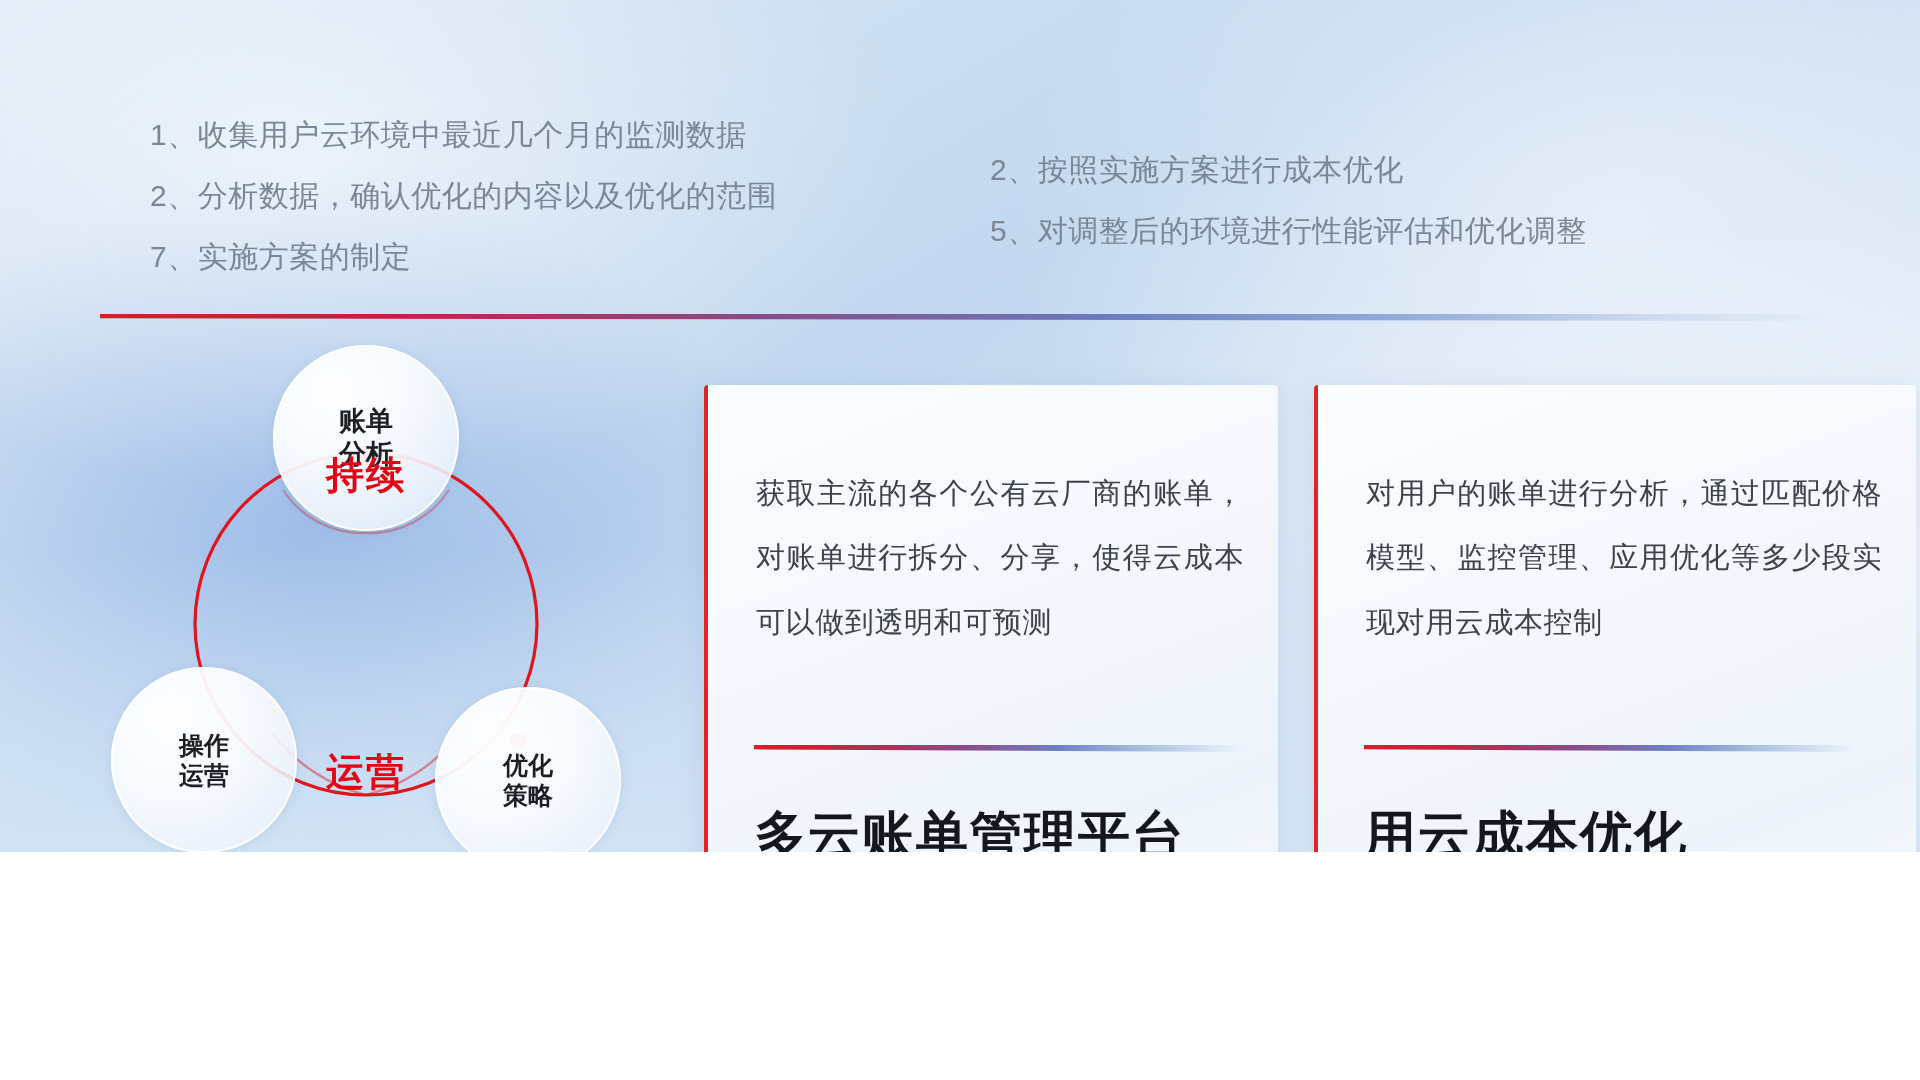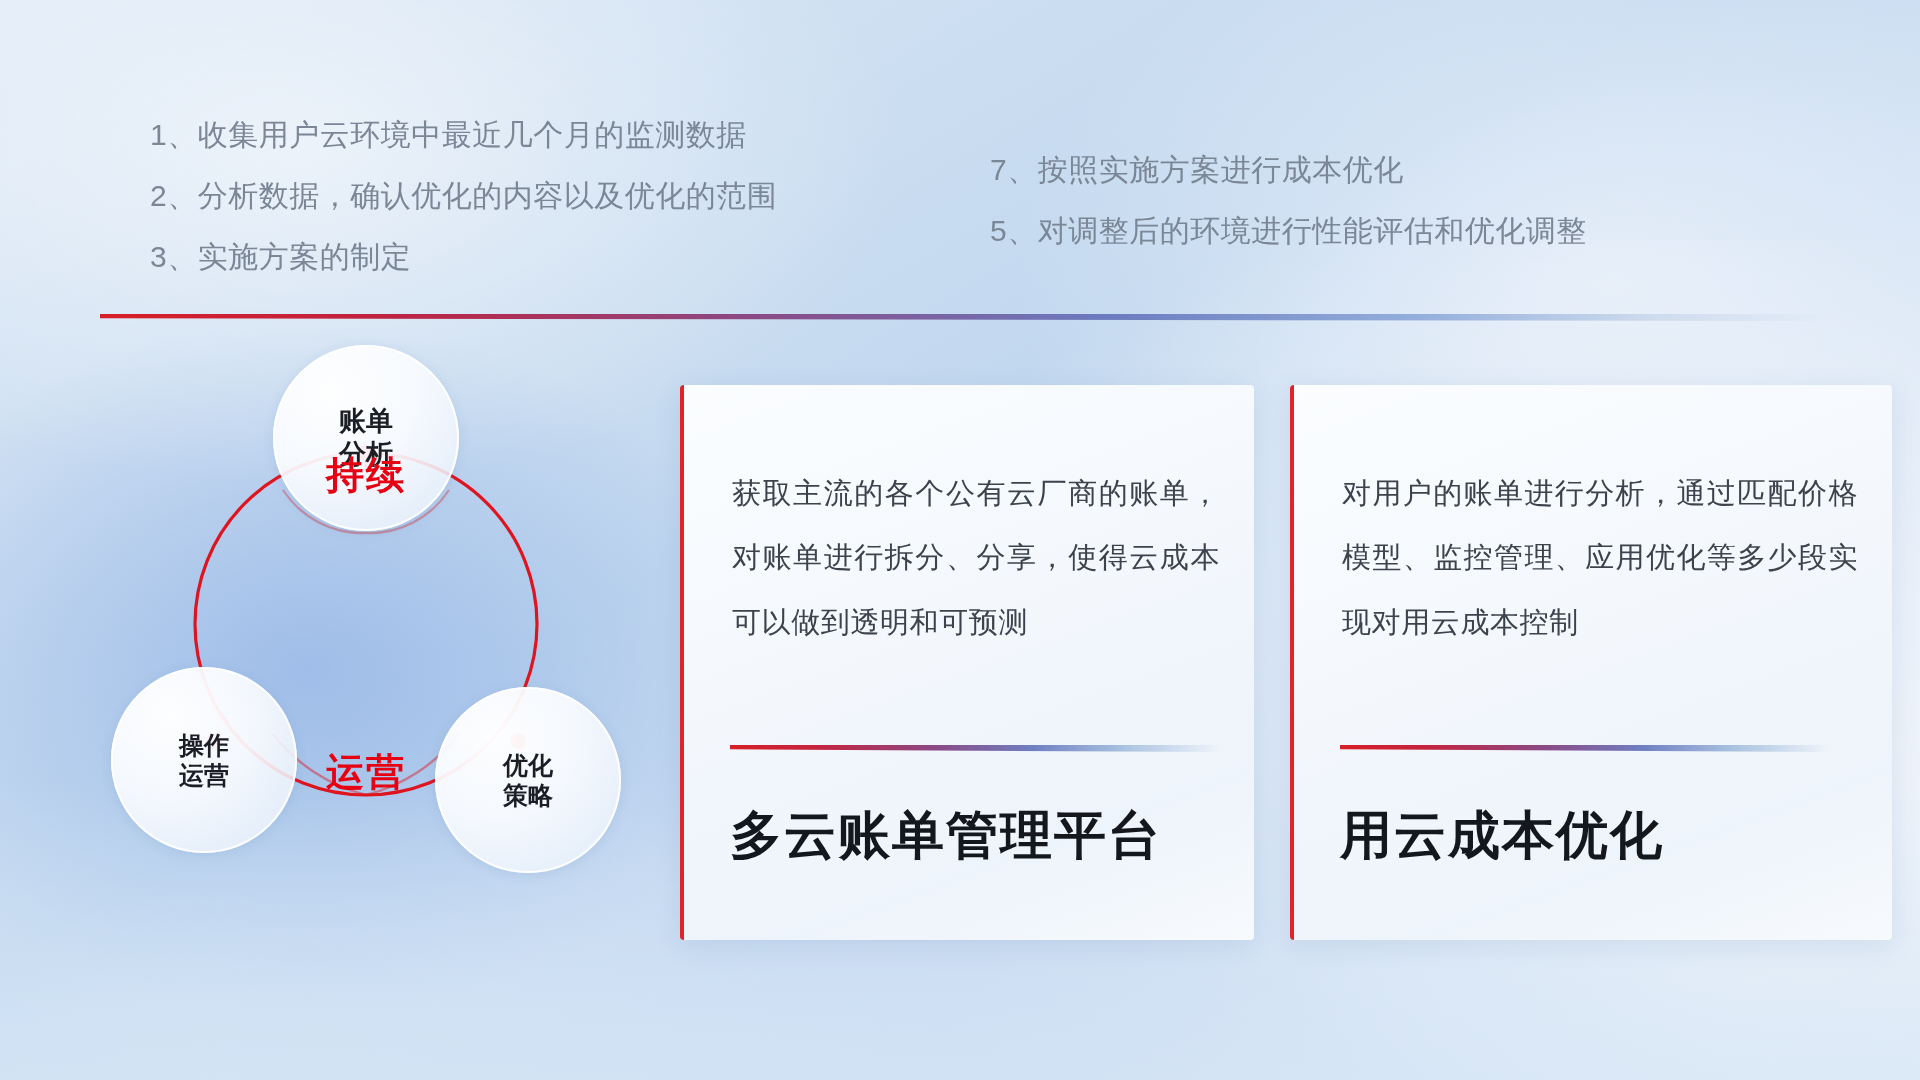--- a/index.html
+++ b/index.html
@@ -7,21 +7,21 @@
     padding: 0;
     width: 1920px;
     height: 1080px;
     overflow: hidden;
     font-family: "Liberation Sans", "DejaVu Sans", sans-serif;
   }
 
   #slide {
     position: relative;
     width: 1920px;
-    height: 1080px;
+    height: 852px;
     overflow: hidden;
     background:
       radial-gradient(ellipse 760px 560px at 16% 62%, rgba(120,160,225,0.50) 0%, rgba(120,160,225,0.0) 62%),
       radial-gradient(ellipse 900px 640px at 84% 26%, rgba(233,240,250,0.85) 0%, rgba(233,240,250,0.0) 66%),
       radial-gradient(ellipse 1100px 760px at 50% 102%, rgba(168,196,234,0.55) 0%, rgba(168,196,234,0.0) 70%),
       linear-gradient(150deg, #dfeaf7 0%, #cfe0f2 22%, #c2d8ef 44%, #d4e3f4 64%, #e6eef8 82%, #eef3fa 100%);
   }
 
   
   .sweep-a {
@@ -125,20 +125,21 @@
   .card {
     position: absolute;
     top: 385px;
     width: 570px;
     height: 555px;
     border-radius: 4px;
     background: linear-gradient(160deg, #fbfdff 0%, #f3f7fc 48%, #eef4fb 78%, #f7fafd 100%);
     border-left: 4px solid #e1232c;
     box-shadow: 0 6px 26px rgba(80,120,170,0.14);
     overflow: hidden;
+    margin-left: 24px;
   }
   .card.one { left: 680px; }
   .card.two { left: 1290px; padding-left: 28px; }
 
   .card-body {
     position: absolute;
     left: 48px;
     right: 34px;
     top: 76px;
     color: #3d434c;
@@ -175,25 +176,25 @@
 
 <div id="slide">
 
   <div class="sweep-a"></div>
   <div class="sweep-b"></div>
   <div class="sweep-c"></div>
 
   <div class="list-col left">
     <div class="list-item">1、收集用户云环境中最近几个月的监测数据</div>
     <div class="list-item">2、分析数据，确认优化的内容以及优化的范围</div>
-    <div class="list-item">3、实施方案的制定</div>
+    <div class="list-item">7、实施方案的制定</div>
   </div>
 
   <div class="list-col right">
-    <div class="list-item">7、按照实施方案进行成本优化</div>
+    <div class="list-item">2、按照实施方案进行成本优化</div>
     <div class="list-item">5、对调整后的环境进行性能评估和优化调整</div>
   </div>
 
   <div class="main-rule"></div>
 
   <div class="venn">
 
     <svg width="560" height="570" viewBox="0 0 560 570">
 
       <circle cx="271" cy="279" r="171" fill="none" stroke="#e0141e" stroke-width="3.2"></circle>

